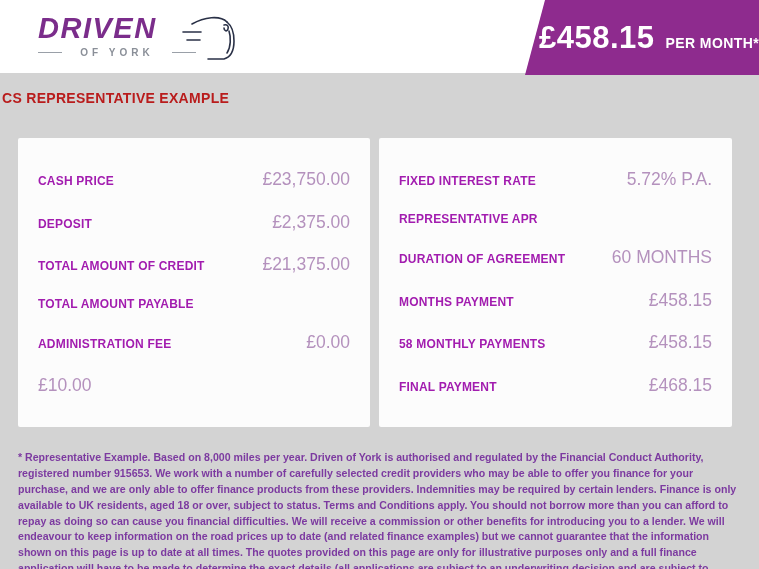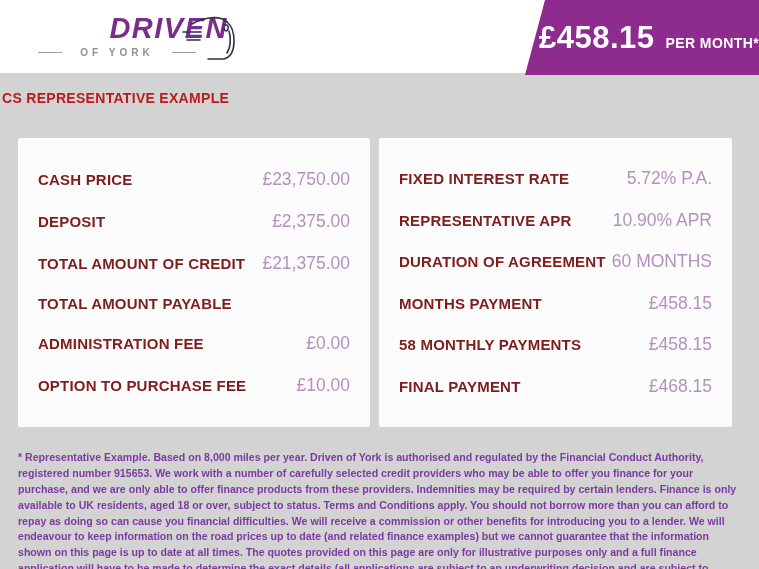--- a/index.html
+++ b/index.html
@@ -22,21 +22,20 @@
     height: 73px;
     background: #ffffff;
   }
 
   
   .logo {
     position: absolute;
     top: 8px; left: 38px;
     width: 190px; height: 58px;
     cursor: pointer;
-    text-align: right;
   }
   .logo-word {
     font-size: 29px;
     font-weight: 800;
     font-style: italic;
     letter-spacing: 1.5px;
     color: #7b2d8b;
     line-height: 1;
     padding-top: 6px;
   }
@@ -117,24 +116,24 @@
   }
   .panel-left  { left: 18px;  width: 352px; }
   .panel-right { left: 379px; width: 353px; }
 
   .fin-row {
     display: flex;
     align-items: baseline;
     justify-content: space-between;
   }
   .fin-label {
-    font-size: 15px;
+    font-size: 12px;
     font-weight: 700;
     letter-spacing: 0.2px;
-    color: #7f1d1d;
+    color: #a21caf;
     white-space: nowrap;
   }
   .fin-value {
     font-size: 17.5px;
     font-weight: 500;
     color: #b491bd;
     white-space: nowrap;
     text-align: right;
   }
 
@@ -199,33 +198,31 @@
       <span class="fin-value">£21,375.00</span>
     </div>
     <div class="fin-row">
       <span class="fin-label">TOTAL AMOUNT PAYABLE</span>
     </div>
     <div class="fin-row">
       <span class="fin-label">ADMINISTRATION FEE</span>
       <span class="fin-value">£0.00</span>
     </div>
     <div class="fin-row">
-      <span class="fin-label">OPTION TO PURCHASE FEE</span>
       <span class="fin-value">£10.00</span>
     </div>
   </div>
 
   <div class="panel panel-right">
     <div class="fin-row">
       <span class="fin-label">FIXED INTEREST RATE</span>
       <span class="fin-value">5.72% P.A.</span>
     </div>
     <div class="fin-row">
       <span class="fin-label">REPRESENTATIVE APR</span>
-      <span class="fin-value">10.90% APR</span>
     </div>
     <div class="fin-row">
       <span class="fin-label">DURATION OF AGREEMENT</span>
       <span class="fin-value">60 MONTHS</span>
     </div>
     <div class="fin-row">
       <span class="fin-label">MONTHS PAYMENT</span>
       <span class="fin-value">£458.15</span>
     </div>
     <div class="fin-row">

